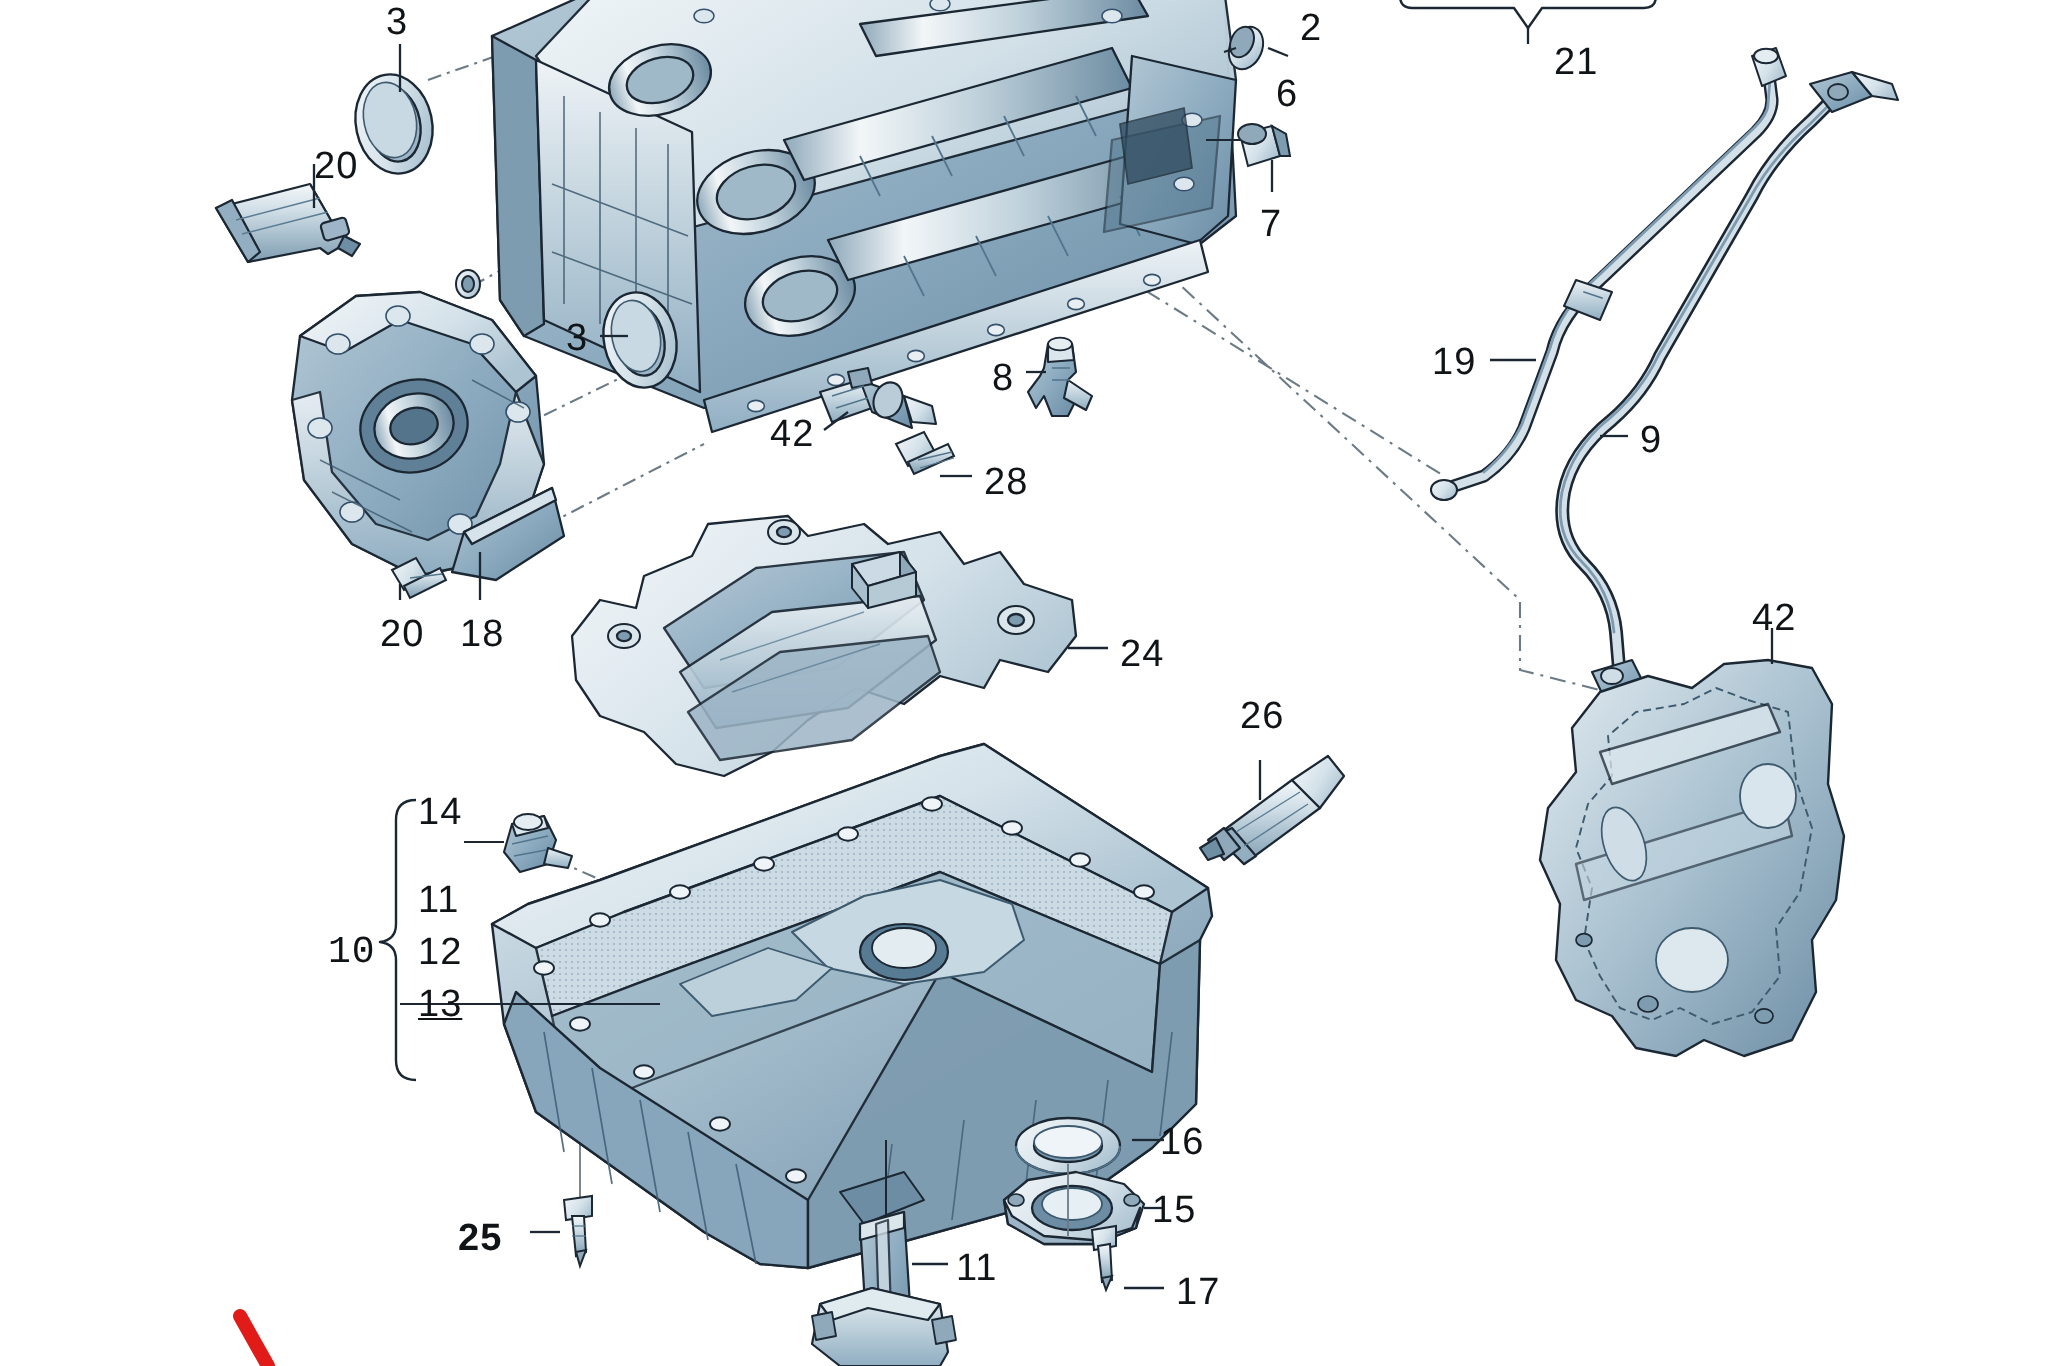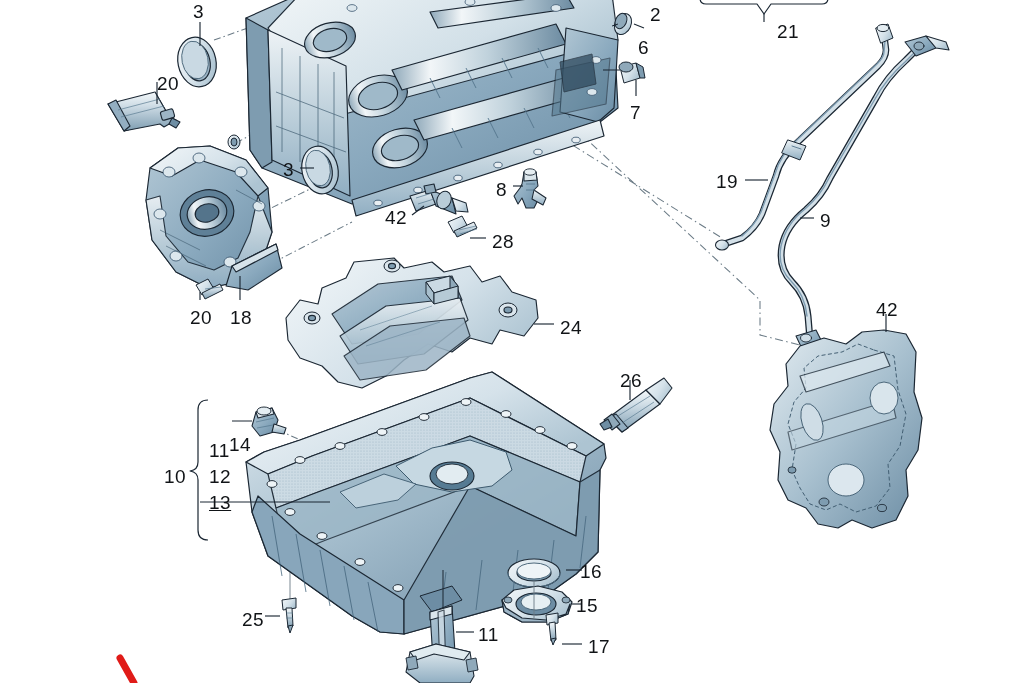--- a/index.html
+++ b/index.html
@@ -530,25 +530,25 @@
   <span class="callout" style="left:283px; top:160px;">3</span>
   <span class="callout" style="left:716px; top:172px;">19</span>
   <span class="callout" style="left:496px; top:180px;">8</span>
   <span class="callout" style="left:820px; top:211px;">9</span>
   <span class="callout" style="left:385px; top:208px;">42</span>
   <span class="callout" style="left:492px; top:232px;">28</span>
   <span class="callout" style="left:190px; top:308px;">20</span>
   <span class="callout" style="left:230px; top:308px;">18</span>
   <span class="callout" style="left:876px; top:300px;">42</span>
   <span class="callout" style="left:560px; top:318px;">24</span>
-  <span class="callout" style="left:620px; top:371px;">26</span>
-  <span class="callout" style="left:209px; top:435px;margin-left:20px;">14</span>
+  <span class="callout" style="left:620px; top:349px;">26</span>
+  <span class="callout" style="left:209px; top:397px;">14</span>
   <span class="callout" style="left:209px; top:441px;">11</span>
-  <span class="callout" style="left:164px; top:467px;">10</span>
+  <span class="callout" style="left:164px; top:467px;font-family:Liberation Mono, monospace;">10</span>
   <span class="callout" style="left:209px; top:467px;">12</span>
   <span class="callout" style="left:209px; top:493px;text-decoration:underline;">13</span>
   <span class="callout" style="left:580px; top:562px;">16</span>
   <span class="callout" style="left:576px; top:596px;">15</span>
-  <span class="callout" style="left:242px; top:610px;">25</span>
+  <span class="callout" style="left:229px; top:610px;font-weight:bold;">25</span>
   <span class="callout" style="left:478px; top:625px;">11</span>
   <span class="callout" style="left:588px; top:637px;">17</span>
 
 </div>
 
 </body></html>

